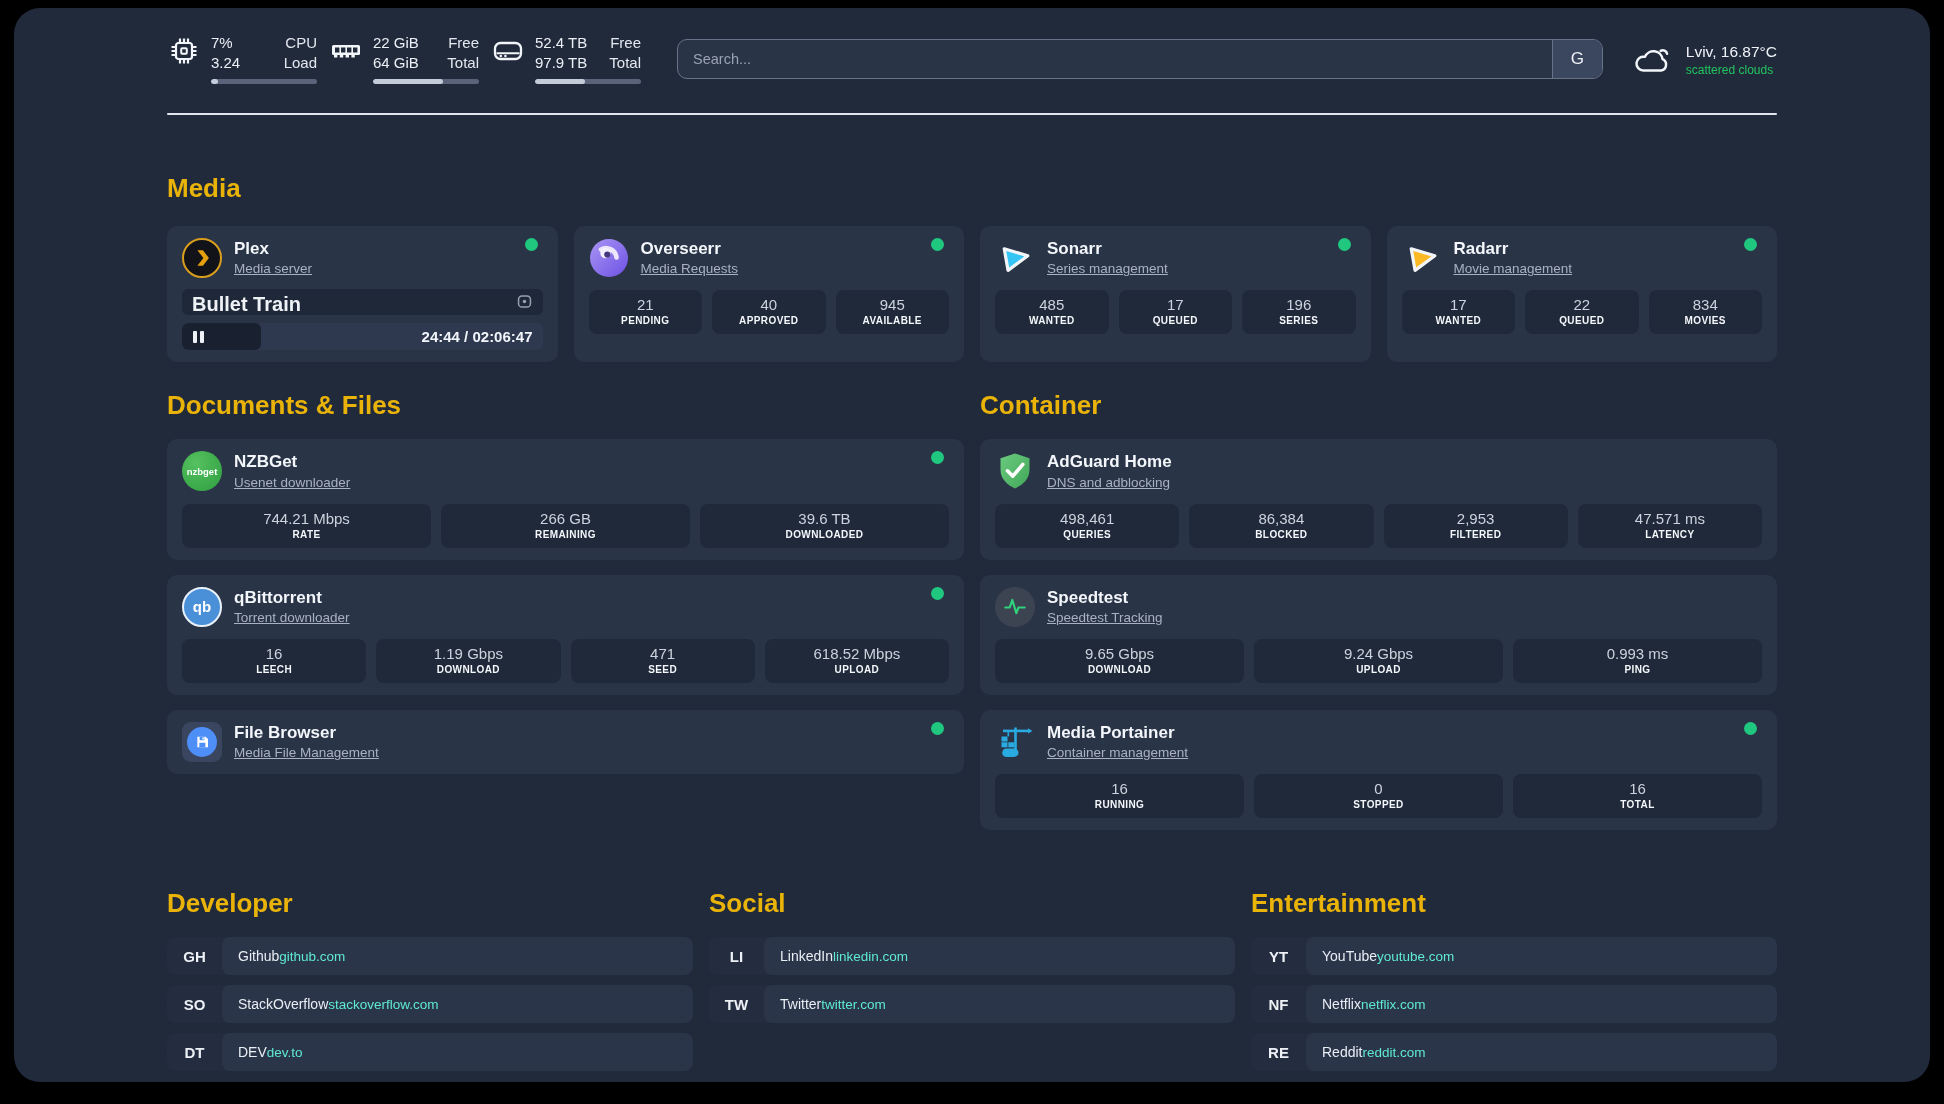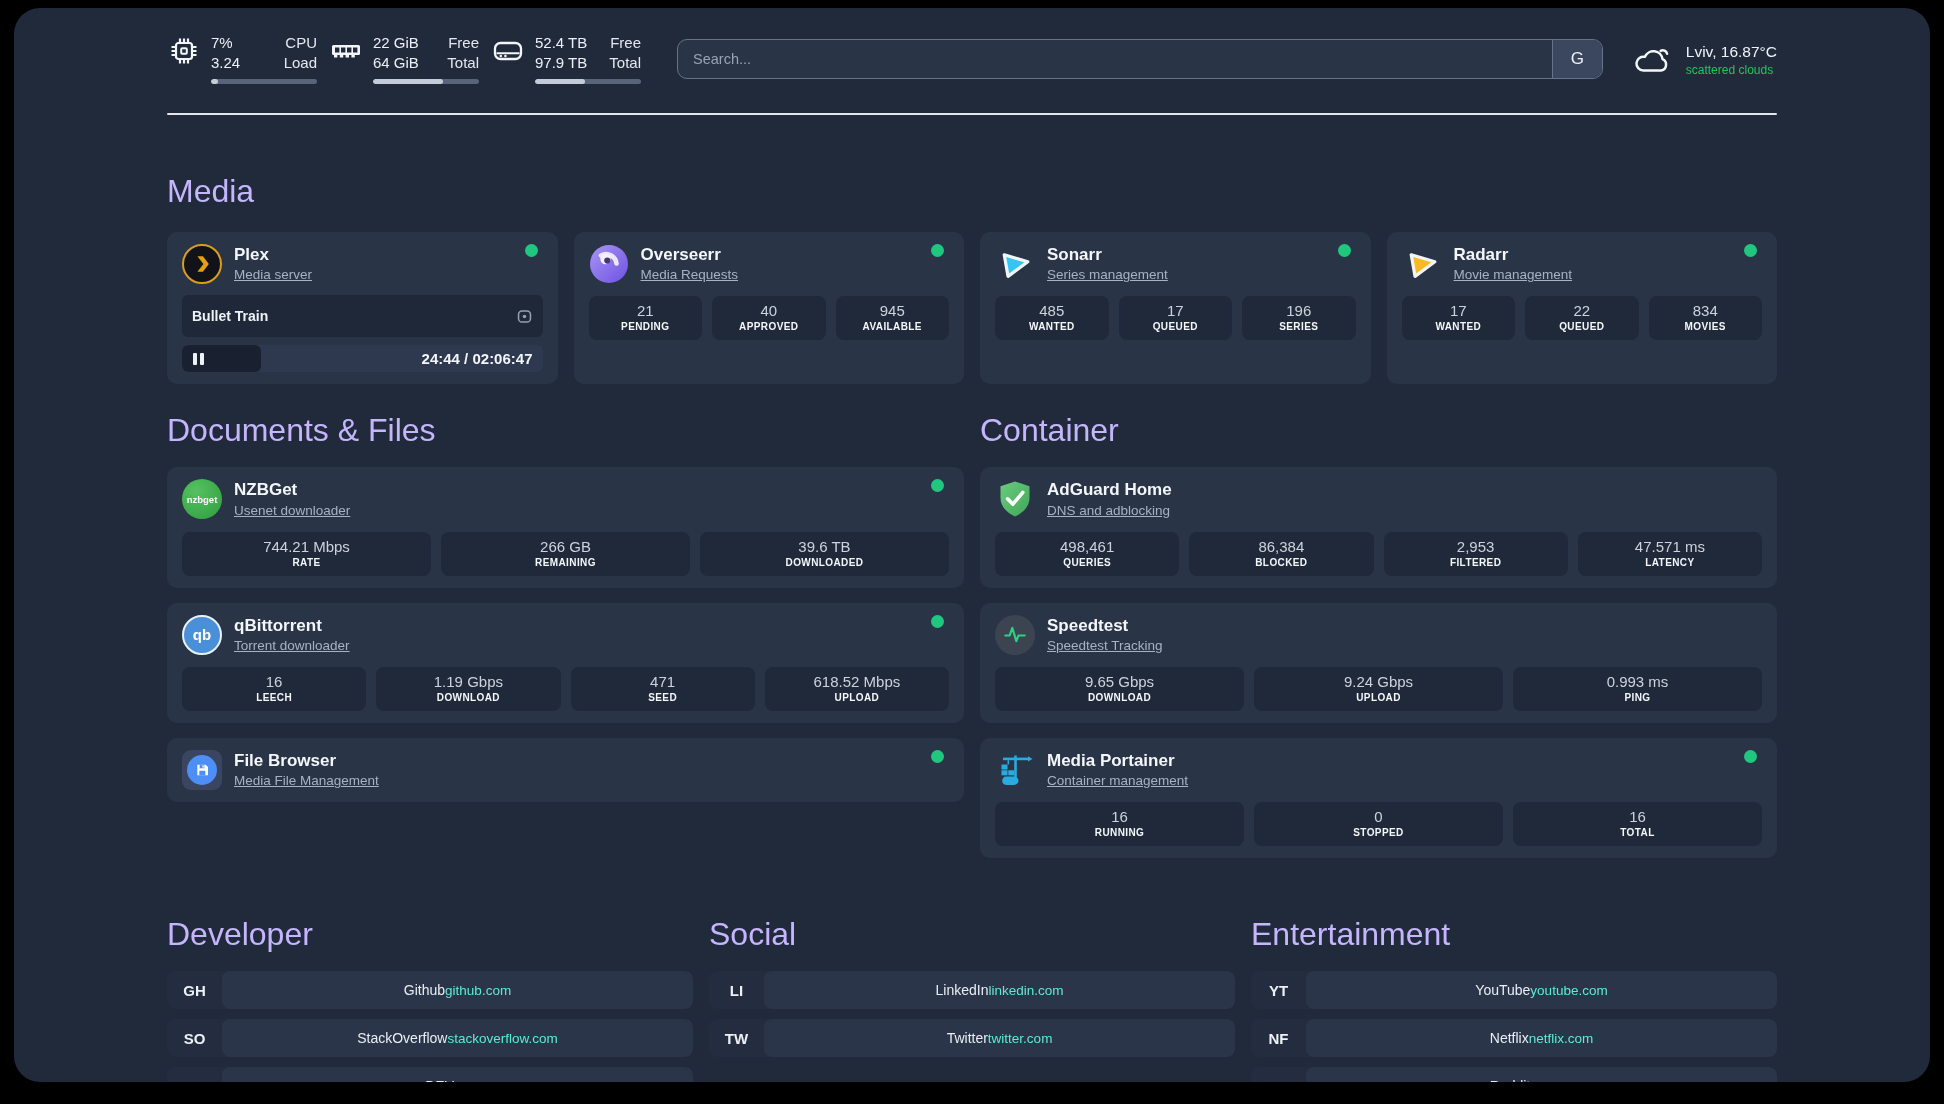--- a/index.html
+++ b/index.html
@@ -23,39 +23,39 @@
   .search input::placeholder { color:#99a3b4; }
   .g-btn { width:50px; background:#3b465f; border-left:1.5px solid #68738a; color:#eef1f6; display:flex; align-items:center; justify-content:center; font-size:17px; cursor:pointer; }
 
   .weather { display:flex; align-items:flex-end; gap:13px; color:#eff2f7; }
   .w-line1 { font-size:15.5px; line-height:1.35; }
   .w-line2 { font-size:12px; color:#22c55e; }
 
   .divider { margin-top:33px; height:2px; background:#e2e6ec; border-radius:1px; }
 
   
-  .section-title { font-size:32px; color:#c4b5fd; font-weight:400; }
+  .section-title { font-size:26px; color:#eab308; font-weight:700; }
   .media-title { margin-top:58px; margin-bottom:22px; }
   .grid4 { display:grid; grid-template-columns:repeat(4,1fr); gap:16px; }
 
   .card { background:#2a3447; border-radius:10px; padding:12px 15px; cursor:pointer; }
   .card-head { display:flex; align-items:flex-start; gap:12px; }
   .app-icon { width:40px; height:40px; flex:none; display:flex; align-items:center; justify-content:center; position:relative; }
   .titles { line-height:1.32; }
   .card-title { font-size:17px; font-weight:700; color:#f3f6fa; }
   .card-sub { font-size:13.5px; color:#a8b2c1;text-decoration:underline; }
   .dot { width:13px; height:13px; border-radius:50%; background:#1fc77f; margin-left:auto; margin-right:5px; flex:none; }
 
   .stats { display:flex; gap:10px; margin-top:12px; }
   .stat { flex:1; background:#202939; border-radius:8px; text-align:center; padding:6px 2px 8px; }
   .stat-val { font-size:15px; color:#ccd3de; }
   .stat-lab { font-size:10px; font-weight:700; color:#f4f7fb; letter-spacing:.4px; margin-top:2px; }
 
   
-  .now-row { margin-top:11px; background:#1f2838; border-radius:6px; padding:4px 10px; display:flex; align-items:center; font-size:14px; font-weight:700; color:#eef2f7; height:42px; }
+  .now-row { margin-top:11px; background:#1f2838; border-radius:6px; padding:4px 10px; display:flex; font-size:20px; font-weight:700; color:#eef2f7; height:26px; }
   .cast { margin-left:auto; display:flex; }
   .progress-row { margin-top:8px; background:#2e3950; border-radius:6px; height:27px; position:relative; display:flex; align-items:center; overflow:hidden; }
   .progress-elapsed { position:absolute; left:0; top:0; bottom:0; background:#192130; border-radius:6px; }
   .pause { position:relative; z-index:1; margin-left:11px; display:flex; gap:3.5px; cursor:pointer; }
   .pause i { width:3.5px; height:12px; background:#eef2f7; border-radius:1px; display:block; }
   .ptime { margin-left:auto; margin-right:10px; position:relative; z-index:1; font-size:15px; font-weight:700; color:#f2f5fa; }
 
   
   .cols { display:grid; grid-template-columns:1fr 1fr; gap:16px; margin-top:28px; }
   .col .section-title { margin-bottom:18px; }
@@ -68,21 +68,21 @@
   .ic-fb { background:#3a465f; border-radius:9px; }
   .ic-fb .fb-circle { width:30px; height:30px; border-radius:50%; background:#4e8ef7; display:flex; align-items:center; justify-content:center; }
   .ic-speed { background:#3c4452; border-radius:50%; }
 
   
   .links { display:grid; grid-template-columns:1fr 1fr 1fr; gap:16px; margin-top:58px; }
   .link-col .section-title { margin-bottom:18px; }
   .link-rows { display:flex; flex-direction:column; gap:10px; }
   .link-row { display:flex; height:38px; border-radius:8px; background:#232d3f; overflow:hidden; cursor:pointer; }
   .abbr { width:55px; display:flex; align-items:center; justify-content:center; font-size:15px; font-weight:700; color:#edf1f6; flex:none; }
-  .pill { flex:1; background:#2b3549; border-radius:8px; display:flex; align-items:center; justify-content:center; padding:0 16px; }
+  .pill { flex:1; background:#2b3549; border-radius:8px; display:flex; align-items:center; justify-content:flex-start; padding:0 16px; }
   .link-name { font-size:14px; color:#e9edf4; }
   .link-url { font-size:13.5px; color:#5eead4; }
 </style>
 </head>
 <body>
 
 <div class="panel">
   <div class="content">
 
     <div class="header">

